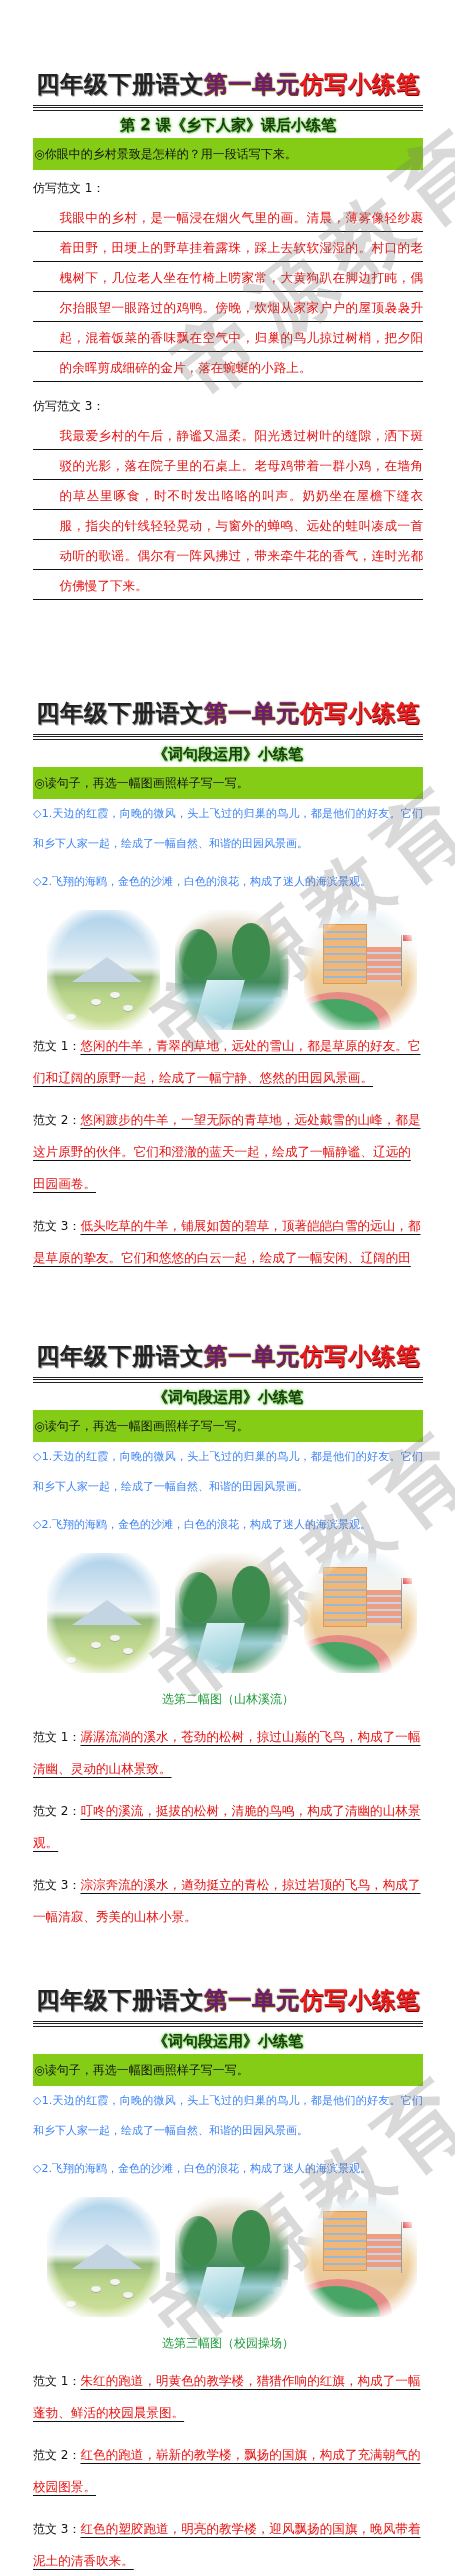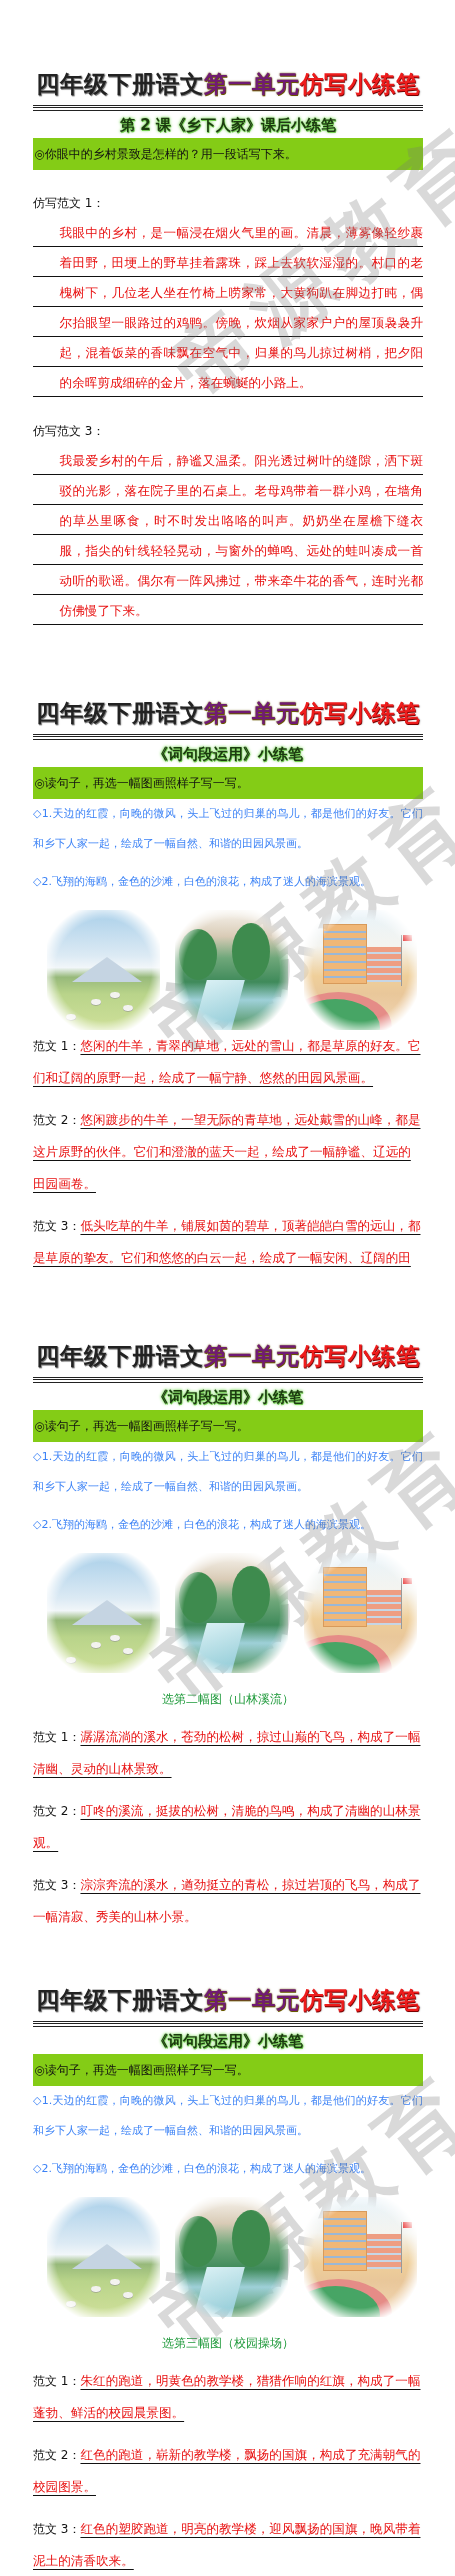--- a/index.html
+++ b/index.html
@@ -65,21 +65,21 @@
       font-size: 12px;
       line-height: 32px;
       padding-left: 1.3px;
       color: #111;
     }
 
     .label {
       font-size: 12px;
       line-height: 30px;
       color: #111;
-      margin-top: 18px;
+      margin-top: 3px;
     }
 
     .essay {
       color: #e81010;
       font-size: 12.6px;
       line-height: 30px;
       text-align: justify;
     }
     .essay .ul-lines {
       background-image: linear-gradient(to bottom, transparent 28px, #111 28px, #111 29px, transparent 29px);

